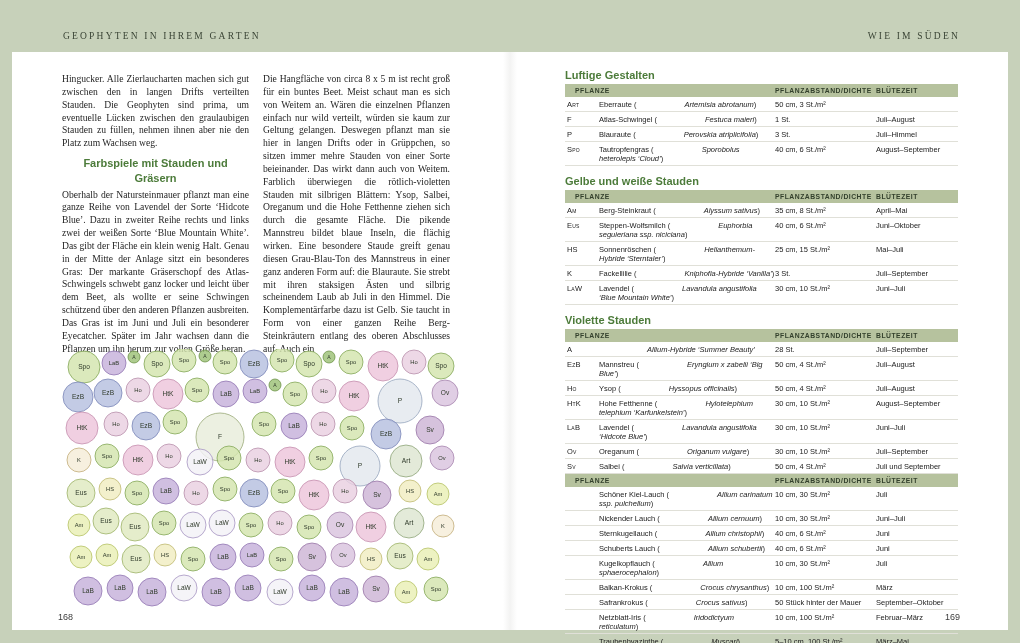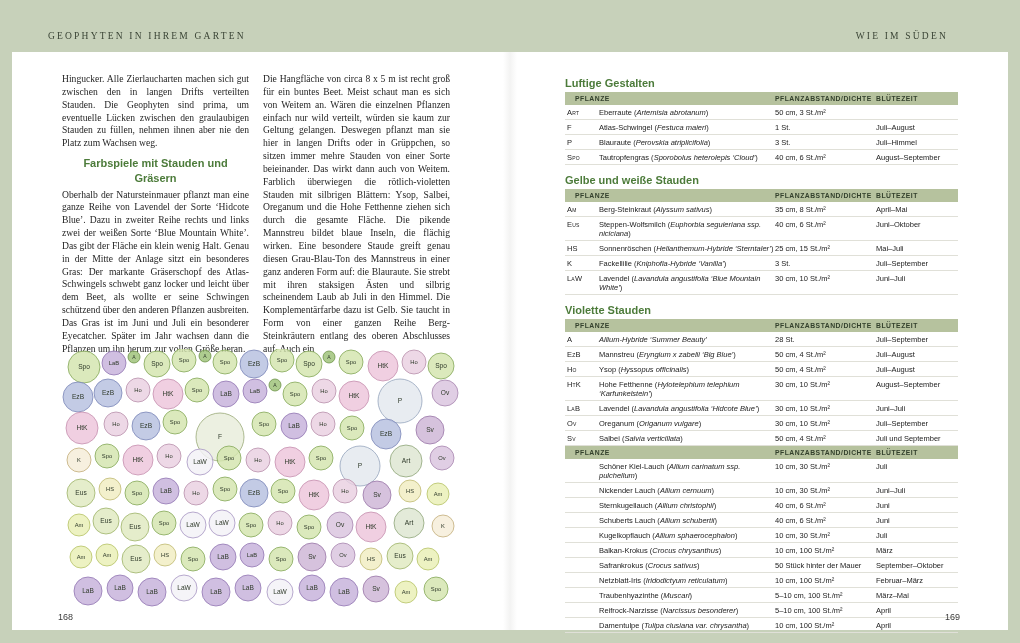--- a/index.html
+++ b/index.html
@@ -9,22 +9,22 @@
     background:#c7d1ba;
     font-family:"Liberation Sans", sans-serif;
     color:#1f1f1f;
     overflow:hidden;
   }
   .running-head {
     position:absolute; top:31px;
     font-size:9.5px; letter-spacing:2.2px; color:#3a4435;
     font-family:"Liberation Serif", serif;
   }
-  .running-head.left { left:48px; }
-  .running-head.right { right:72px; }
+  .running-head.left { left:63px; }
+  .running-head.right { right:60px; }
   .paper {
     position:absolute; left:12px; right:12px; top:52px; bottom:13px;
     background:#ffffff;
   }
   .gutter {
     position:absolute; left:50%; top:0; bottom:0; width:14px; margin-left:-7px;
     background:linear-gradient(90deg, rgba(0,0,0,0) 0%, rgba(90,90,80,0.07) 50%, rgba(0,0,0,0) 100%);
   }
   
   .text-cols {
@@ -40,35 +40,35 @@
   }
   .diagram-wrap {
     position:absolute; left:50px; top:297px; width:400px; height:270px;
   }
   .pagenum { position:absolute; bottom:8px; font-size:9px; color:#3c3c3c; }
   .pagenum.pl { left:46px; }
   .pagenum.pr { right:48px; }
   
   .tables-wrap { position:absolute; left:553px; top:17px; width:393px; }
   .tsec-title { color:#4c7b3a; font-size:11px; font-weight:bold; margin:9px 0 3px 0; }
-  .tsec:first-child .tsec-title { margin-top:8px; }
+  .tsec:first-child .tsec-title { margin-top:0; }
   .thead {
     display:grid; grid-template-columns:210px 101px 82px;
     background:#b6c29e; color:#33402c;
     font-size:6.8px; font-weight:bold; letter-spacing:0.5px; text-transform:uppercase;
     padding:3px 0;
   }
   .thead .th:first-child { padding-left:10px; }
   .trow {
     display:grid; grid-template-columns:34px 176px 101px 82px;
     border-bottom:1px solid #e0e0d8;
     font-size:7.5px; color:#222; padding:2.5px 0; align-items:baseline;
   }
   .trow .cell-code { padding-left:2px; font-variant:small-caps; letter-spacing:0.2px; }
-  .trow i { font-style:italic; }
+  .trow i { font-style:italic;padding-left:48px; }
   svg text { font-family:"Liberation Sans", sans-serif; fill:#2f3a2a; }
 </style>
 </head>
 <body>
 
 <div class="running-head left">GEOPHYTEN IN IHREM GARTEN</div>
 <div class="running-head right">WIE IM SÜDEN</div>
 
 <div class="paper">
   <div class="gutter"></div>

